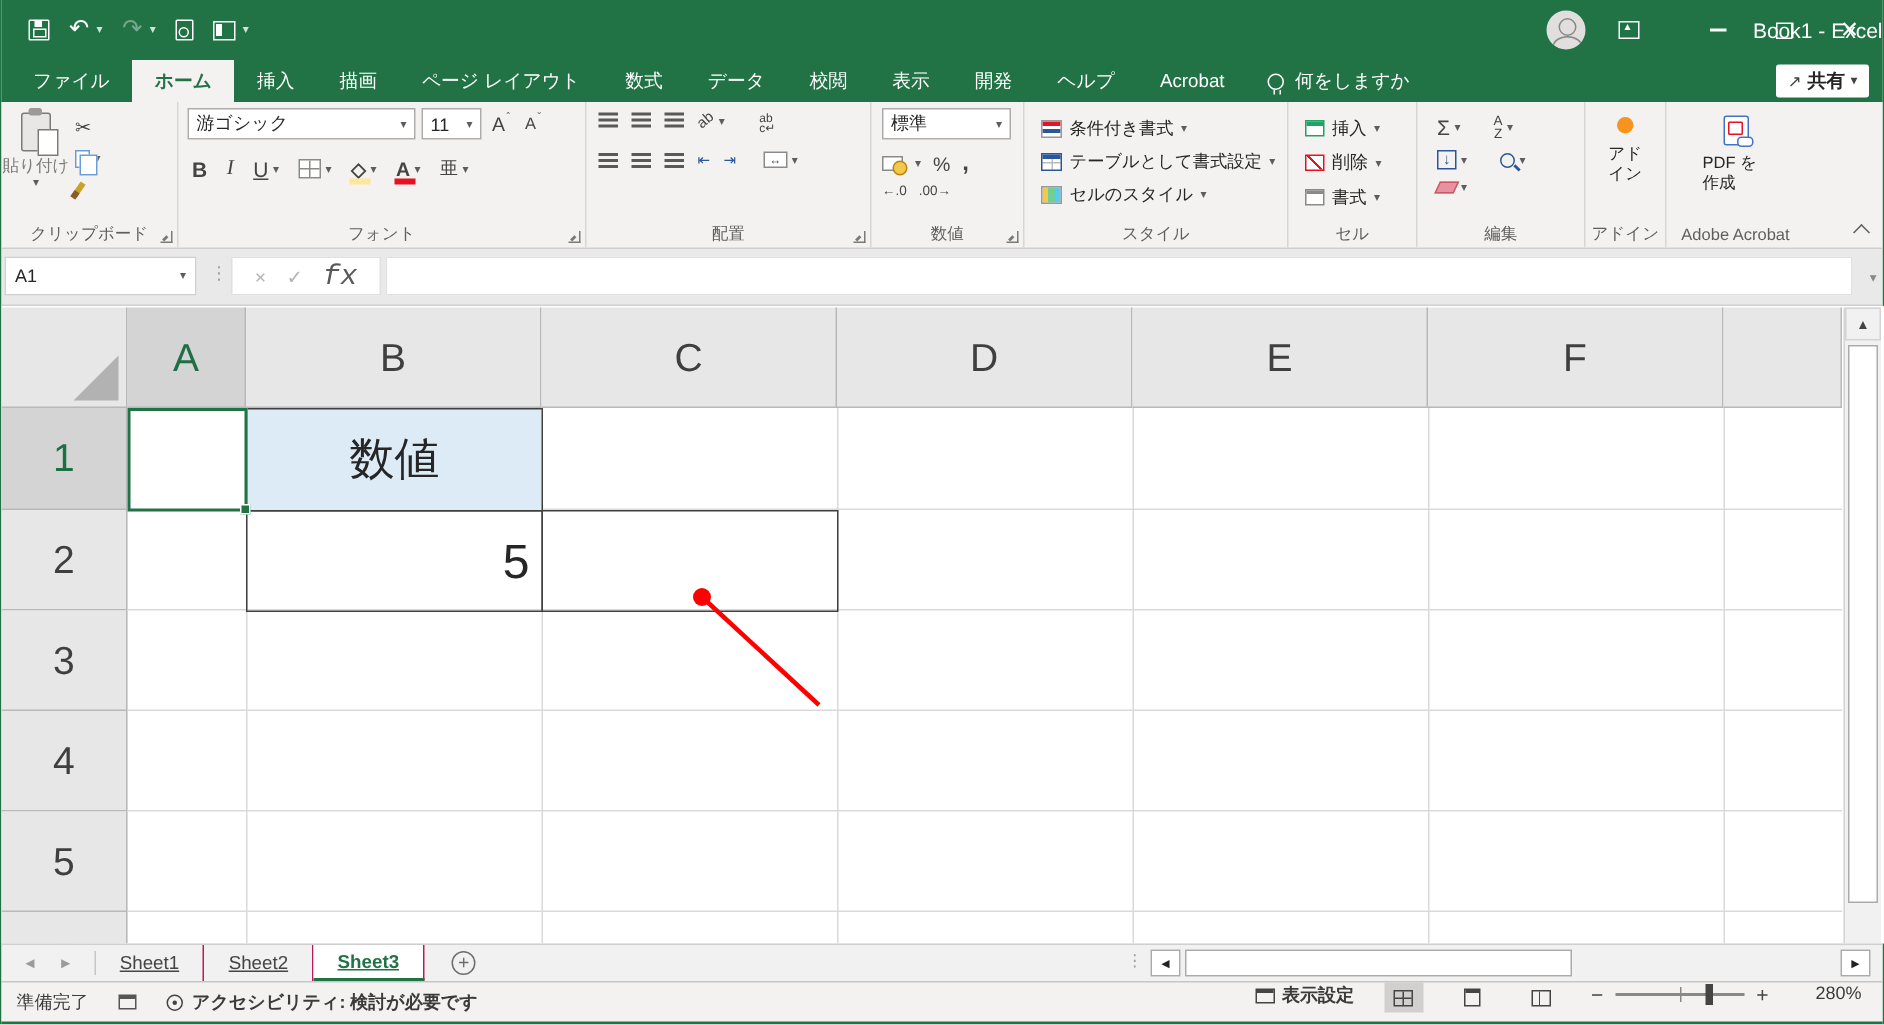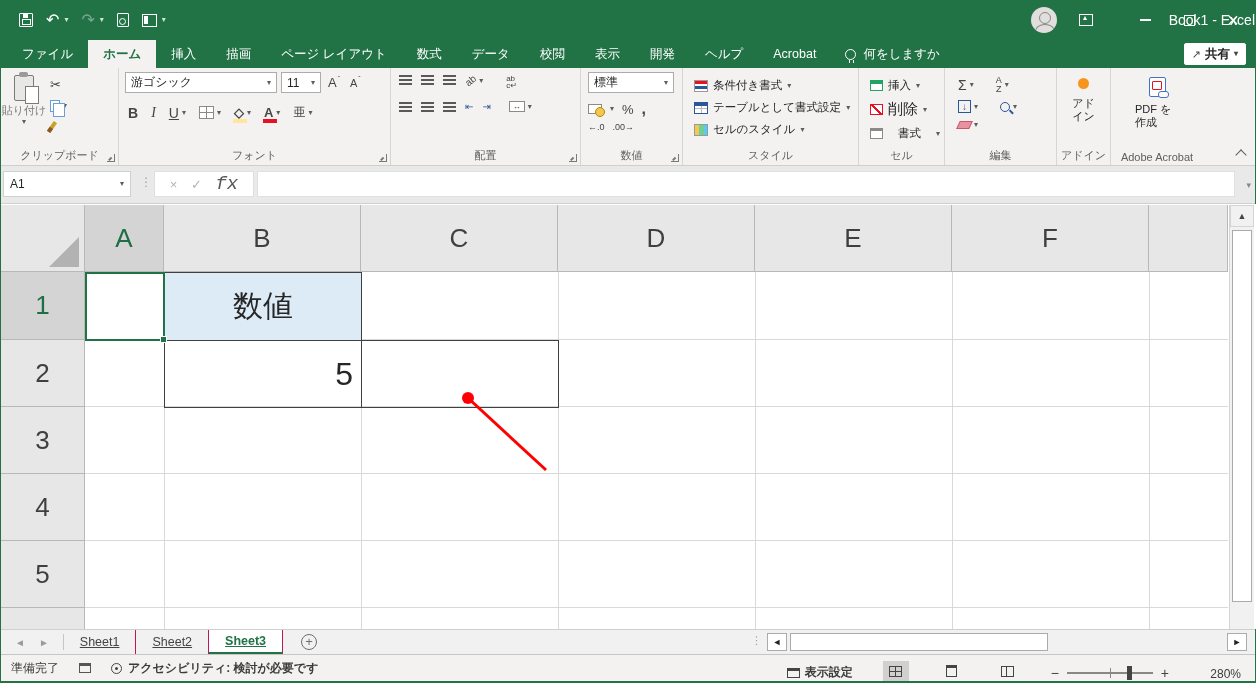--- a/index.html
+++ b/index.html
@@ -149,21 +149,21 @@
     font-size:9px; color:#222; text-align:center; line-height:17px; }
   .hs-thumb { position:absolute; left:789px; top:3px; width:258px; height:18px; background:#fff; border:1px solid #ababab; }
 
   
   .status { position:absolute; left:0; top:654px; width:100%; height:27px; background:#f3f2f1;
     border-top:1px solid #c8c6c4; font-size:12px; color:#3b3b3b; }
   .st-left { position:absolute; left:10px; top:0; height:26px; display:flex; align-items:center; gap:20px; }
   .macro-ic { width:12px; height:10px; border:1px solid #555; background:linear-gradient(#555 0 2px,transparent 2px); }
   .acc-ic { width:11px; height:11px; border:1.5px solid #444; border-radius:50%; position:relative; }
   .acc-ic::after { content:''; position:absolute; left:3px; top:3px; width:3px; height:3px; background:#444; border-radius:50%; }
-  .st-right { position:absolute; right:14px; top:0; height:26px; display:flex; align-items:flex-end; gap:30px; }
+  .st-right { position:absolute; right:14px; top:0; height:26px; display:flex; align-items:flex-start; gap:20px; }
   .disp-ic { width:13px; height:10px; border:1px solid #444; background:linear-gradient(#444 0 2px,transparent 2px); }
   .view-btn { width:26px; height:20px; display:flex; align-items:center; justify-content:center; }
   .view-btn.active { background:#d2d0ce; }
   .vb-grid { width:13px; height:11px; border:1px solid #444; background:
     linear-gradient(#444 0 0) 50% 0/1px 100% no-repeat,
     linear-gradient(#444 0 0) 0 50%/100% 1px no-repeat; }
   .vb-page { width:11px; height:12px; border:1px solid #444; background:linear-gradient(#444 0 2px,transparent 2px); }
   .vb-break { width:13px; height:11px; border:1px solid #444; background:linear-gradient(90deg,transparent 0 4px,#444 4px 5px,transparent 5px); }
   .zoomer { display:flex; align-items:center; gap:8px; }
   .zm-track { position:relative; width:86px; height:2px; background:#8a8886; }
@@ -368,24 +368,24 @@
     </div>
 
     <div class="rgroup" style="width:86px;padding:8px 0 0 8px;">
       <div class="sbtn" style="display:flex;gap:5px;">
         <span class="ins-ic"></span>
         <span style="font-size:11.5px;color:#262626;">挿入</span>
           <span class="dd">▾</span>
       </div>
       <div class="sbtn" style="display:flex;gap:5px;margin-top:3px;">
         <span class="del-ic"></span>
-        <span style="font-size:15px;color:#262626;">削除</span>
-          <span class="dd">▾</span>
-      </div>
-      <div class="sbtn" style="display:flex;gap:15px;margin-top:3px;">
+        <span style="font-size:12px;color:#262626;">削除</span>
+          <span class="dd">▾</span>
+      </div>
+      <div class="sbtn" style="display:flex;gap:5px;margin-top:3px;">
         <span class="fmt-ic"></span>
         <span style="font-size:11.5px;color:#262626;">書式</span>
           <span class="dd">▾</span>
       </div>
       <div class="glabel">セル</div>
     </div>
 
     <div class="rgroup" style="width:112px;padding:6px 0 0 10px;">
       <div style="display:flex;gap:16px;align-items:center;">
         <span class="sbtn">

